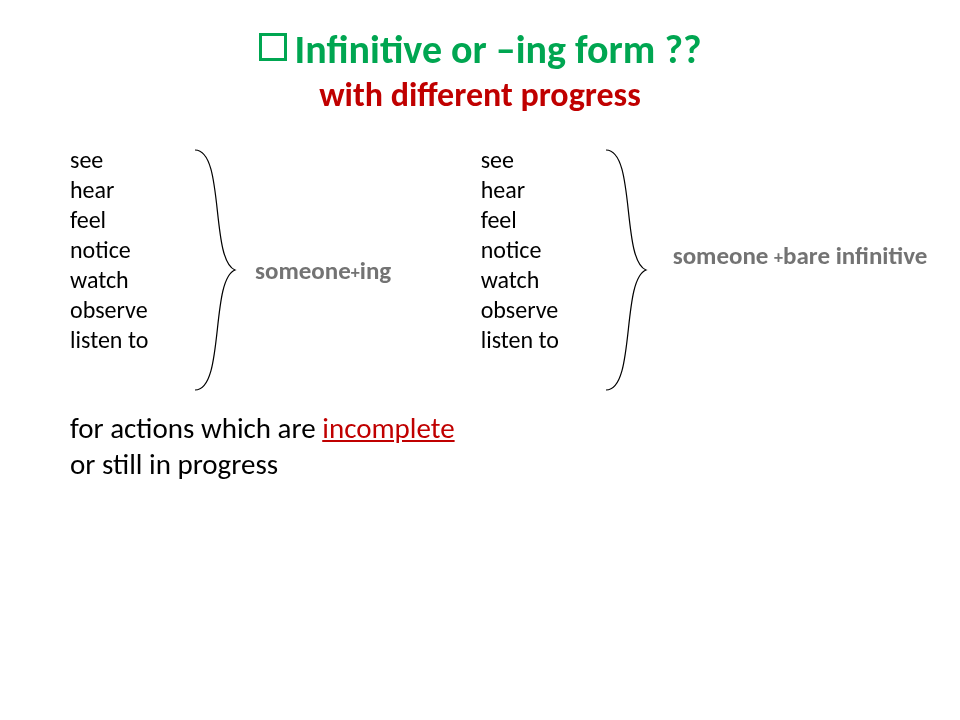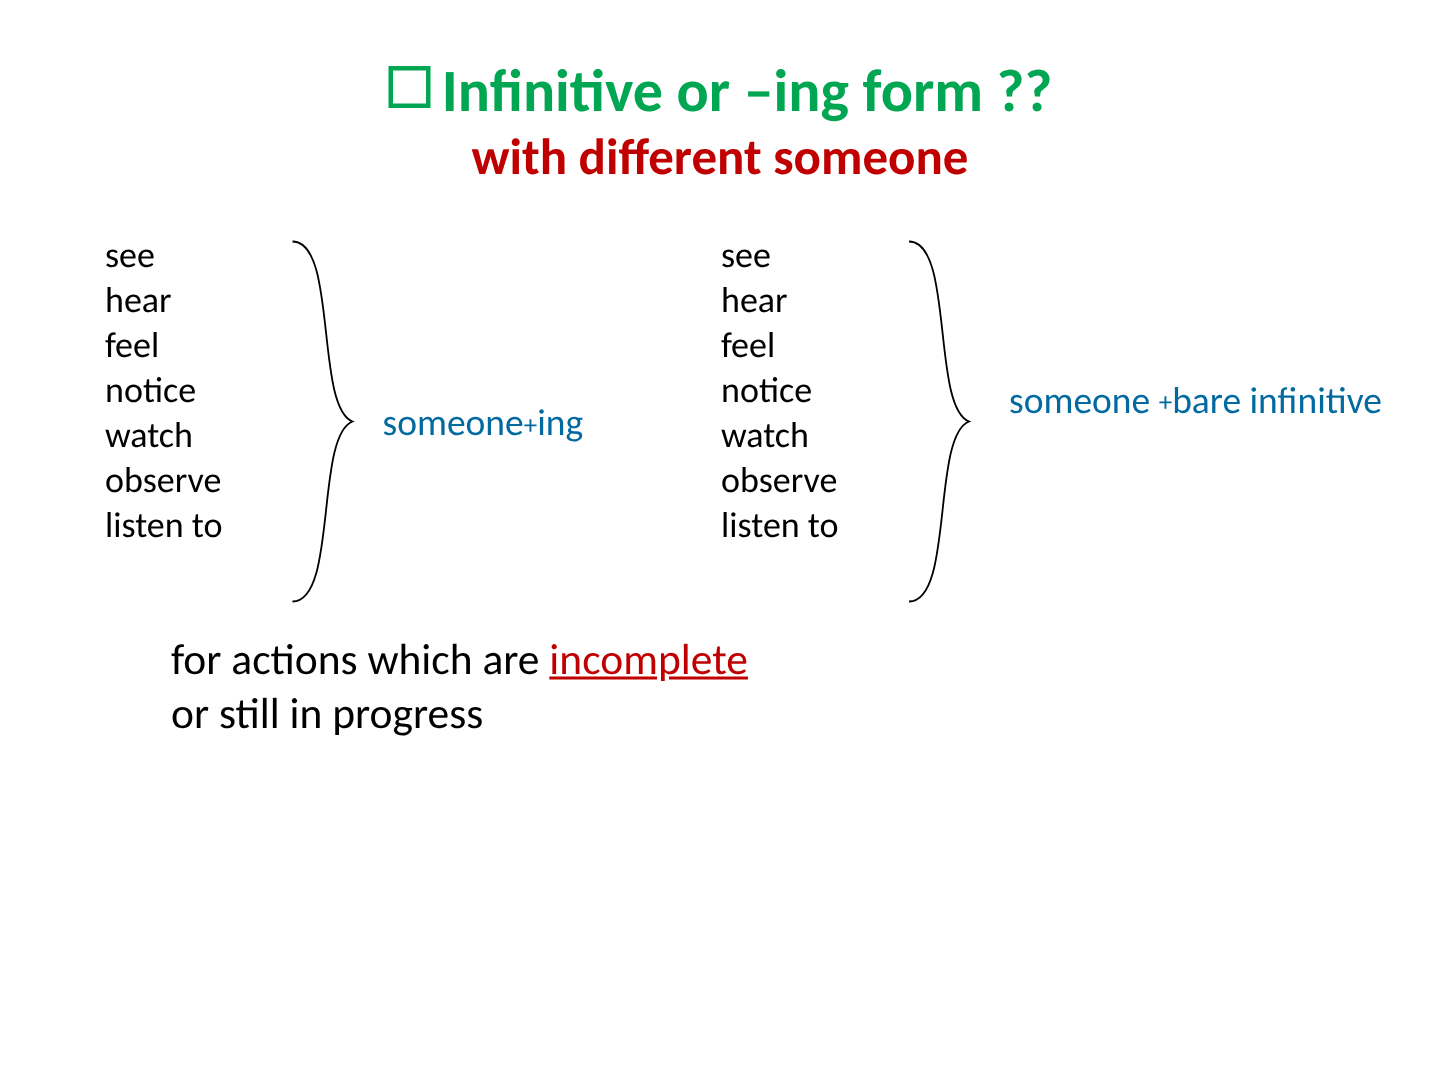--- a/index.html
+++ b/index.html
@@ -8,21 +8,21 @@
     width: 960px;
     height: 720px;
     background: #fff;
     font-family: Calibri, "Segoe UI", Arial, sans-serif;
     color: #000;
     position: relative;
     overflow: hidden;
   }
   .title-wrap {
     text-align: center;
-    padding-top: 36px;
+    padding-top: 25px;
   }
   .title-line1 {
     font-size: 40px;
     font-weight: 700;
     color: #00a651;
   }
   .bullet-icon {
     display: inline-block;
     width: 22px;
     height: 22px;
@@ -51,46 +51,46 @@
     color: #000;
   }
   .verbs span { display: block; }
   .brace {
     position: absolute;
     top: 0;
   }
   .label {
     position: absolute;
     font-size: 25px;
-    font-weight: 400;
-    color: #0369a1;
+    font-weight: 700;
+    color: #737373;
     white-space: nowrap;
   }
   .label .plus { font-size: 18px; vertical-align: 1px; }
   .desc-row {
     display: flex;
     padding: 55px 40px 0 70px;
     font-size: 29px;
     color: #000;
   }
-  .desc-left  { width: 430px; padding-right: 30px; box-sizing: border-box; margin-left: 44px; }
+  .desc-left  { width: 430px; padding-right: 30px; box-sizing: border-box; }
   .desc-right { width: 430px; }
   .red-under {
     color: #c00000;
     text-decoration: underline;
   }
 </style>
 </head>
 <body>
 
 <div class="title-wrap">
   <div class="title-line1">
     <span class="bullet-icon"></span><span>Infinitive or –ing form ??</span>
   </div>
-  <div class="title-line2">with different someone</div>
+  <div class="title-line2">with different progress</div>
 </div>
 
 <div class="columns">
 
   <div class="col col-left">
     <div class="verbs">
       <span>see</span>
       <span>hear</span>
       <span>feel</span>
       <span>notice</span>

